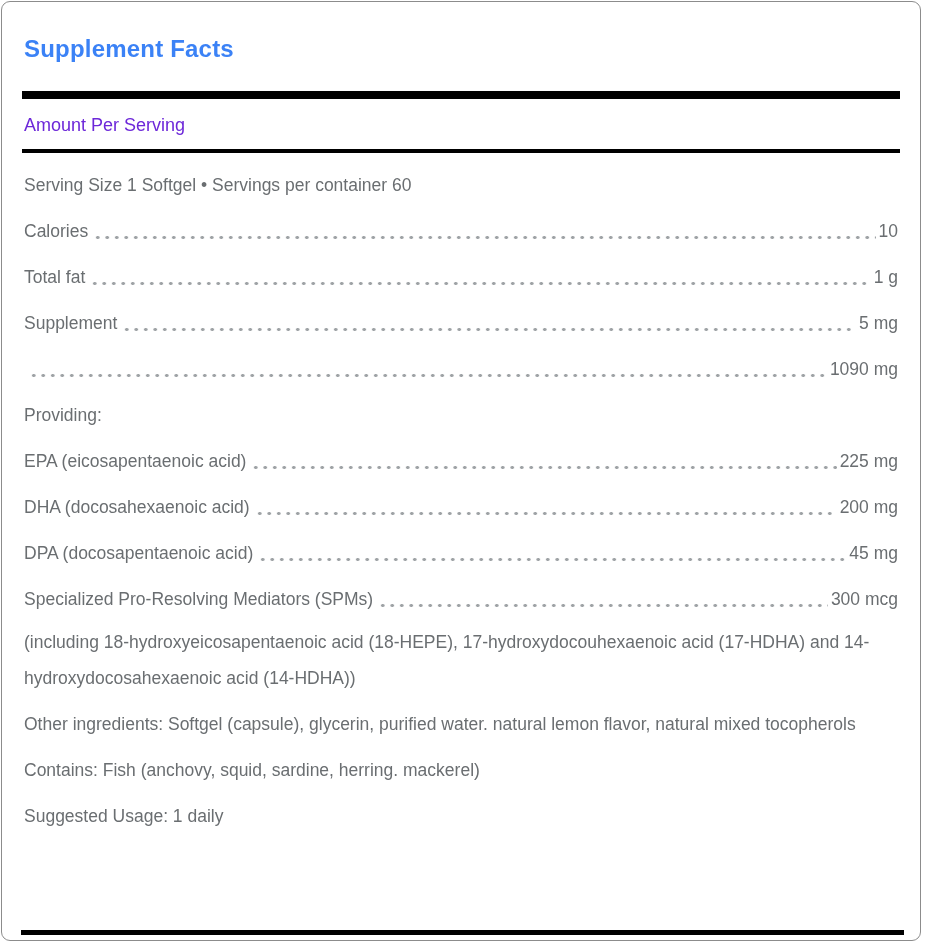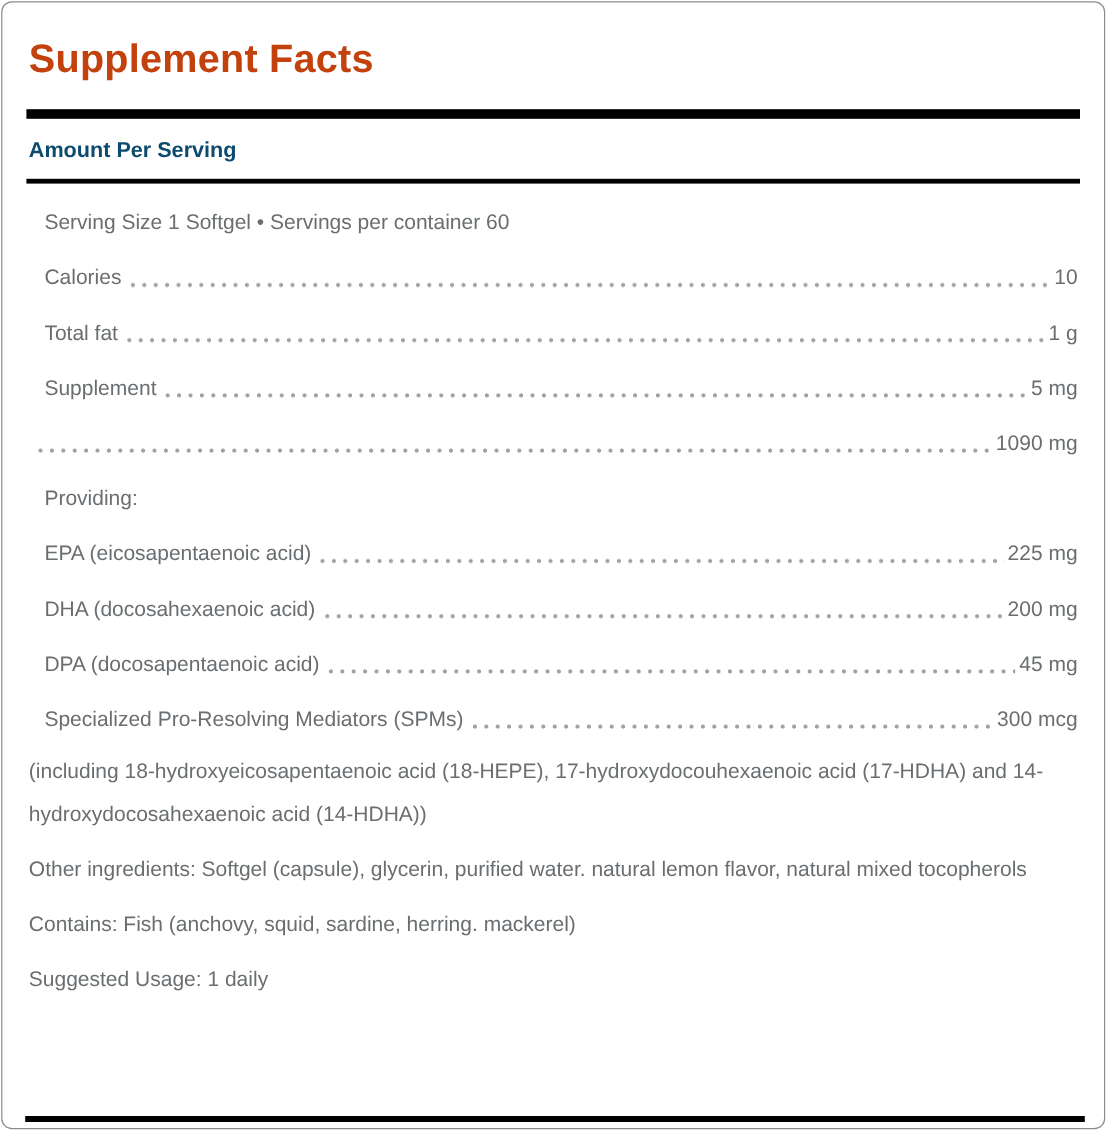--- a/index.html
+++ b/index.html
@@ -14,50 +14,50 @@
     top: 1px; left: 1px; right: 6px; bottom: 3px;
     border: 1.5px solid #8c8c8c;
     border-radius: 9px;
     background: #ffffff;
     overflow: hidden;
   }
   .inner { padding: 0 20px; }
 
   .title {
     margin: 31px 2px 0;
-    font-size: 33px;
+    font-size: 24px;
     font-weight: 700;
-    color: #c2410c;
+    color: #3b82f6;
     letter-spacing: 0.2px;
     line-height: 32px;
   }
   .bar { background: #000000; }
   .bar-thick { height: 8px; margin-top: 26px; }
   .section-header {
     margin: 15px 2px 0;
     font-size: 18px;
-    font-weight: 700;
-    color: #0c4a6e;
+    font-weight: 400;
+    color: #6d28d9;
     line-height: 22px;
   }
   .bar-thin { height: 4px; margin-top: 13px; }
 
   .content {
     padding: 0 2px;
     color: #6a6e71;
     font-size: 17.5px;
   }
   .row {
     display: flex;
     align-items: flex-end;
     margin-top: 25px;
     line-height: 21px;
   }
   .row.serving { margin-top: 22px; }
-  .row .label { white-space: nowrap; margin-left: 13px; }
+  .row .label { white-space: nowrap; }
   .row .leader {
     flex: 1 1 auto;
     height: 20px;
     margin: 0 3px 0 5px;
     background-image: radial-gradient(circle, #9ea2a5 1.5px, rgba(0,0,0,0) 1.9px);
     background-size: 9.5px 9px;
     background-repeat: repeat-x;
     background-position: left bottom;
   }
   .row .value { white-space: nowrap; }

